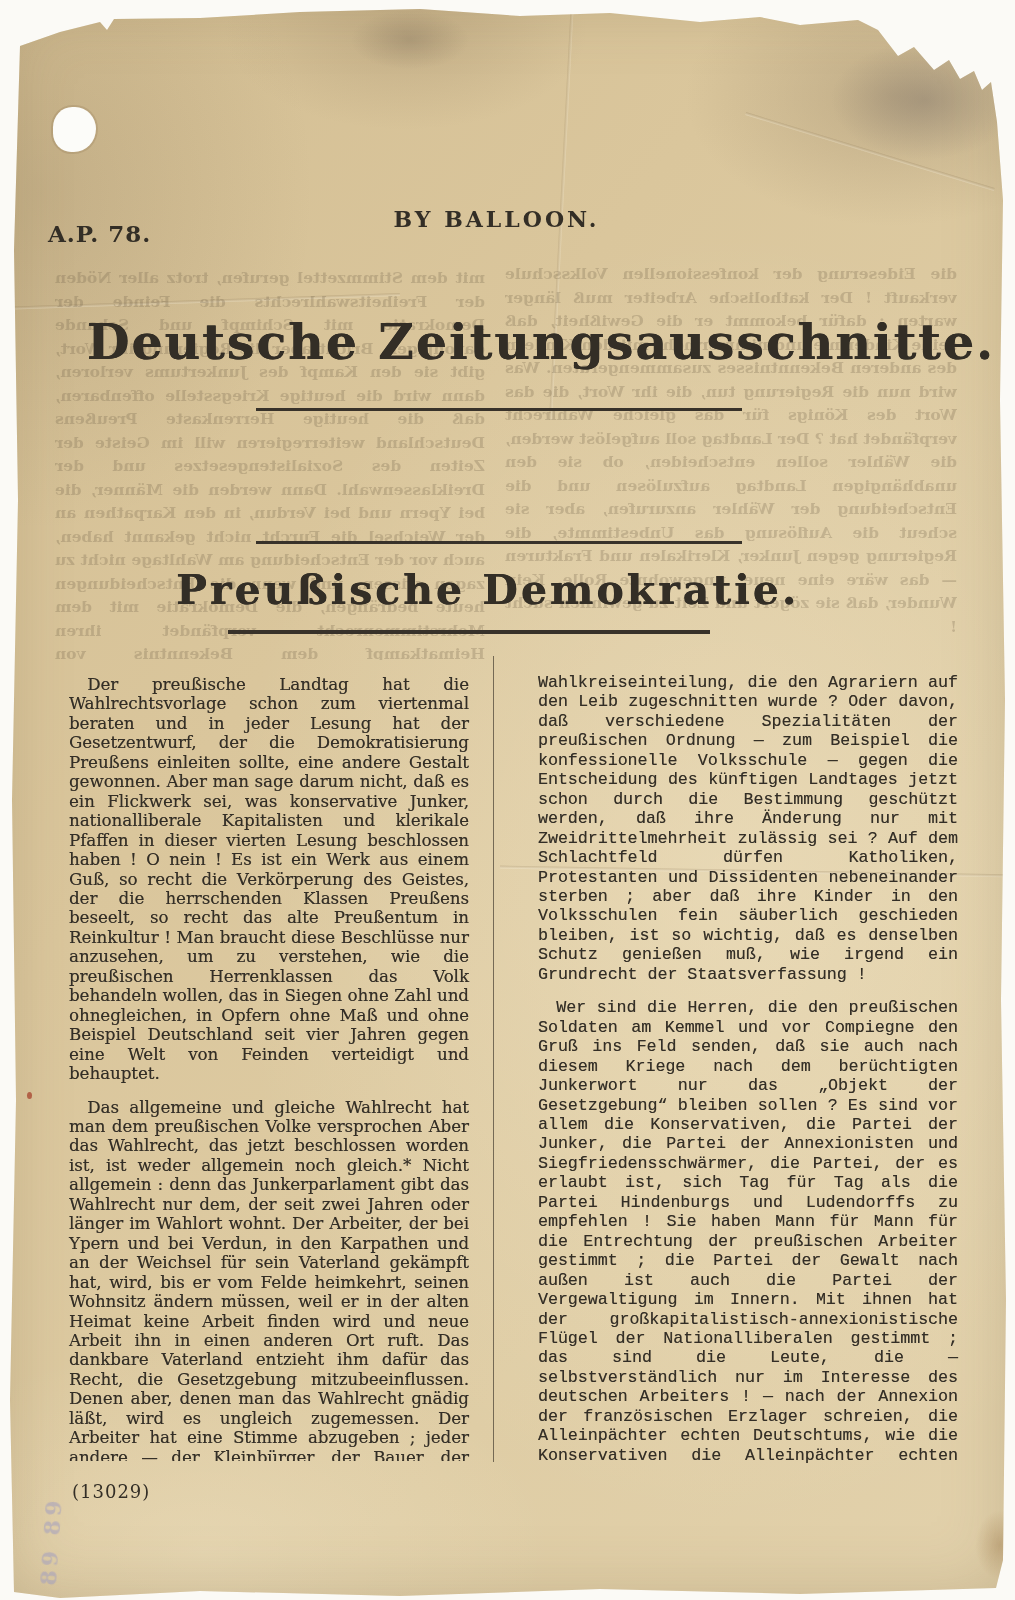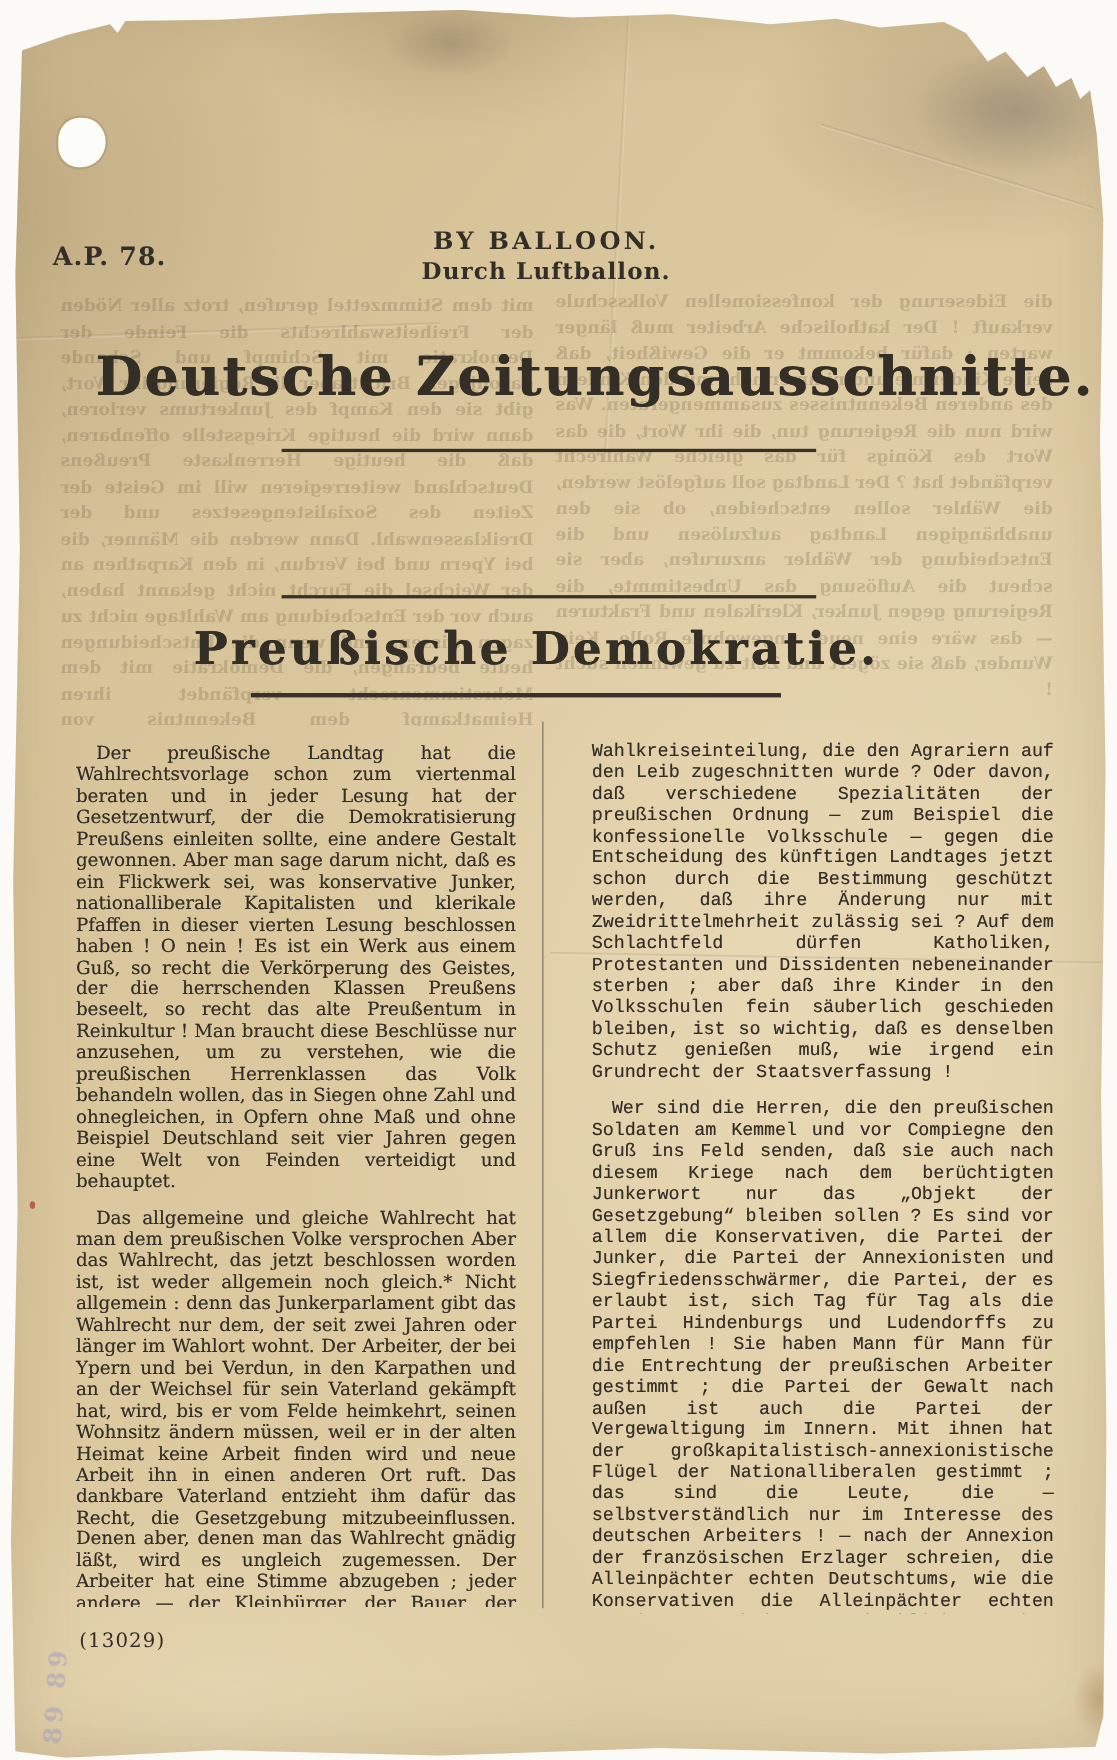--- a/index.html
+++ b/index.html
@@ -75,21 +75,20 @@
     <div class="stain" style="left:830px;top:40px;width:190px;height:120px;background:radial-gradient(ellipse,rgba(110,100,95,.35),transparent 70%);"></div>
     <div class="stain" style="left:350px;top:10px;width:120px;height:60px;background:radial-gradient(ellipse,rgba(120,105,85,.30),transparent 70%);"></div>
     <div class="stain" style="left:975px;top:1510px;width:50px;height:70px;background:radial-gradient(ellipse,rgba(150,110,60,.35),transparent 70%);"></div>
 
     <div class="bleed" style="left:55px;top:266px;width:430px;height:394px;">mit dem Stimmzettel gerufen, trotz aller Nöden der Freiheitswahlrechts die Feinde der Demokratie mit Schimpf und Schande davonjagen. Bricht aber die Regierung ihr Wort, gibt sie den Kampf des Junkertums verloren, dann wird die heutige Kriegsstelle offenbaren, daß die heutige Herrenkaste Preußens Deutschland weiterregieren will im Geiste der Zeiten des Sozialistengesetzes und der Dreiklassenwahl. Dann werden die Männer, die bei Ypern und bei Verdun, in den Karpathen an der Weichsel die Furcht nicht gekannt haben, auch vor der Entscheidung am Wahltage nicht zu zagen wissen, und wenn die Entscheidungen heute bedrängen, die Demokratie mit dem Mehrstimmenrecht verpfändet ihren Heimatkampf dem Bekenntnis von Kleinkleinheit.</div>
     <div class="bleed" style="left:505px;top:262px;width:452px;height:400px;">die Eideserung der konfessionellen Volksschule verkauft ! Der katholische Arbeiter muß länger warten ; dafür bekommt er die Gewißheit, daß seine Kinder nie und nimmermehr mit den Kindern des anderen Bekenntnisses zusammengeraten. Was wird nun die Regierung tun, die ihr Wort, die das Wort des Königs für das gleiche Wahlrecht verpfändet hat ? Der Landtag soll aufgelöst werden, die Wähler sollen entscheiden, ob sie den unabhängigen Landtag aufzulösen und die Entscheidung der Wähler anzurufen, aber sie scheut die Auflösung das Unbestimmte, die Regierung gegen Junker, Klerikalen und Frakturen — das wäre eine neue, ungewohnte Rolle. Kein Wunder, daß sie zögert und Zeit zu gewinnen sucht !</div>
 
     <div class="printed ap-number">A.P. 78.</div>
     <div class="printed balloon-wrap">
       <div class="by-balloon">BY  BALLOON.</div>
-      <div class="durch">Durch Luftballon.</div>
     </div>
 
     <div class="printed main-title">Deutsche Zeitungsausschnitte.</div>
     <div class="rule" style="left:256px;top:408px;width:486px;height:3px;"></div>
 
     <div class="rule" style="left:256px;top:541px;width:486px;height:3px;"></div>
 
     <div class="printed section-title">Preußische Demokratie.</div>
     <div class="rule" style="left:228px;top:630px;width:482px;height:4px;"></div>
 

